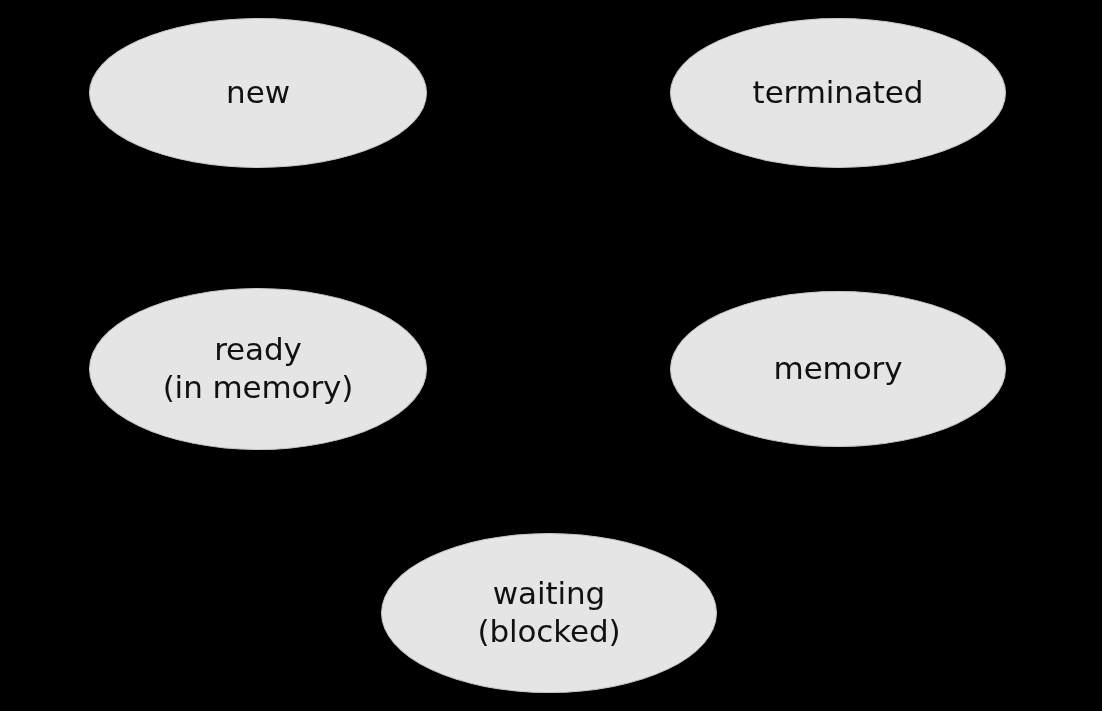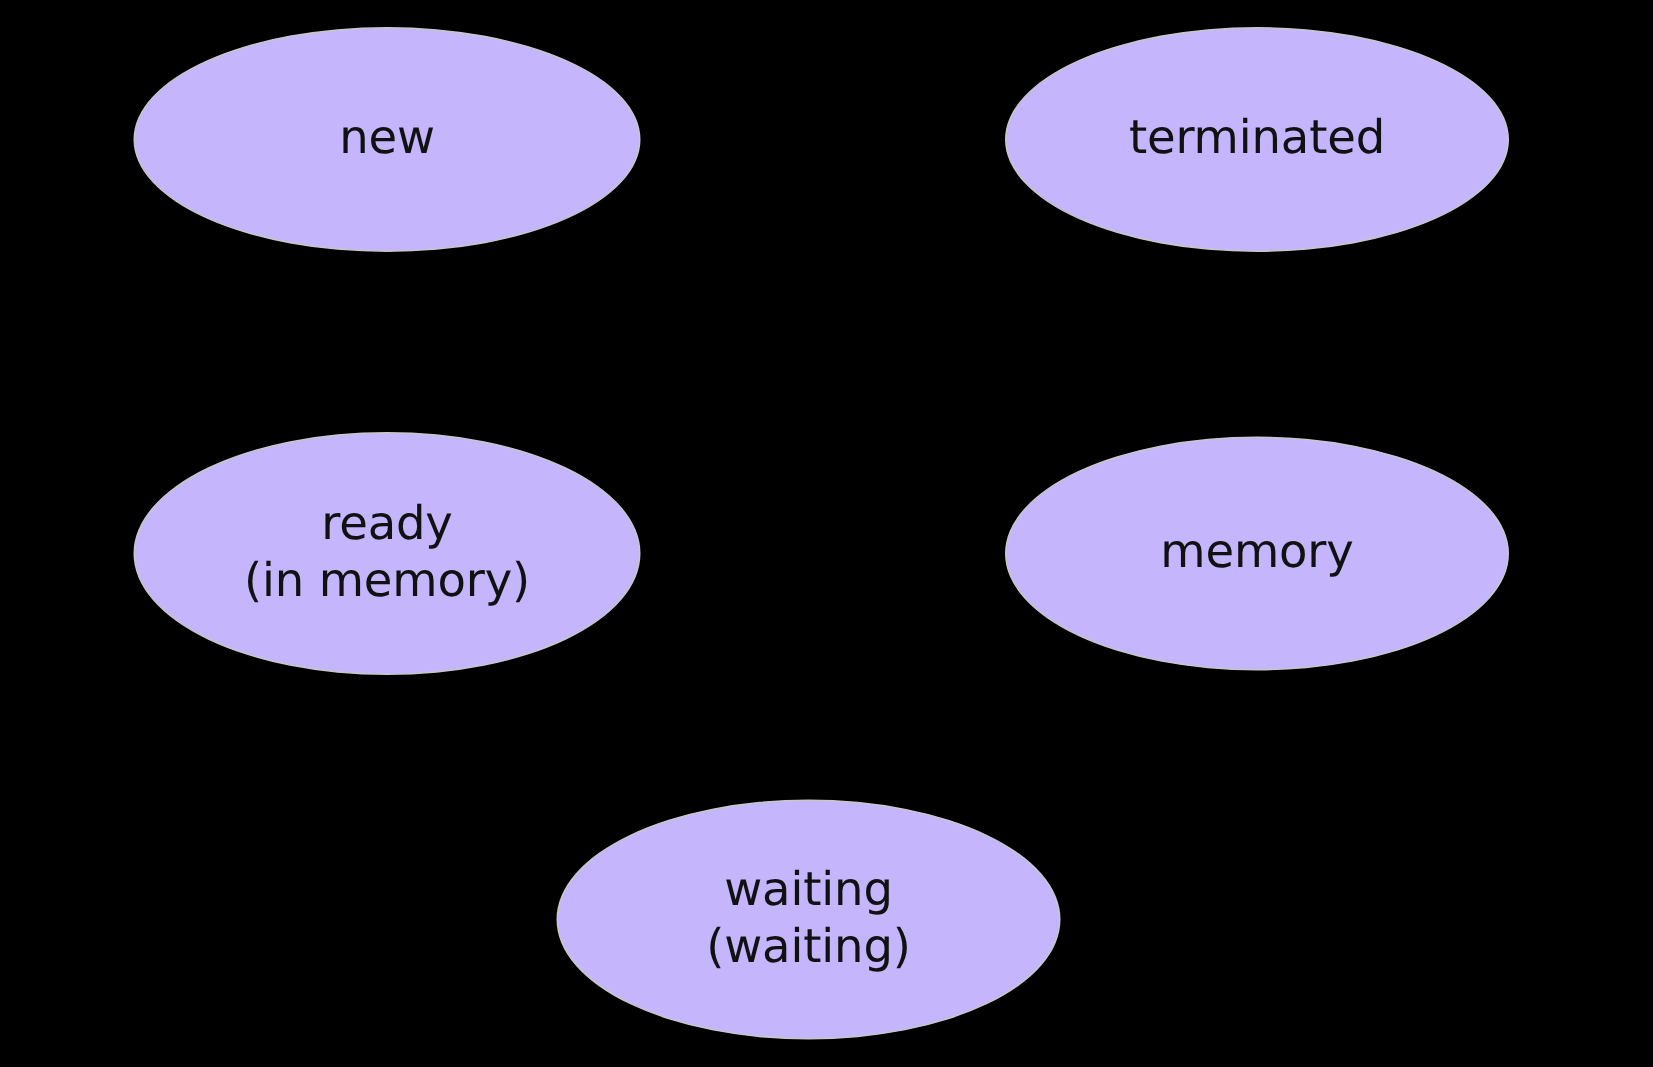--- a/index.html
+++ b/index.html
@@ -16,21 +16,21 @@
   }
   #diagram-canvas {
     position: relative;
     width: 1102px;
     height: 711px;
     background: #000000;
   }
   .state-node {
     position: absolute;
     box-sizing: border-box;
-    background: #c4b5fd;
+    background: #e5e5e5;
     border: 1.5px solid #c8c8c8;
     border-radius: 50%;
     display: flex;
     flex-direction: column;
     align-items: center;
     justify-content: center;
     text-align: center;
     color: #000000;
     line-height: 1.22;
     white-space: pre;
@@ -85,18 +85,18 @@
 
   <div class="state-node" style="left:89px; top:288px; width:338px; height:162px;">
     <span class="state-label">ready</span>
     <span class="state-sublabel">(in memory)</span>
   </div>
 
   <div class="state-node" style="left:670px; top:291px; width:336px; height:156px;">
     <span class="state-label">memory</span>
   </div>
 
-  <div class="state-node" style="left:371px; top:533px; width:336px; height:160px;">
+  <div class="state-node" style="left:381px; top:533px; width:336px; height:160px;">
     <span class="state-label">waiting</span>
-    <span class="state-sublabel">(waiting)</span>
+    <span class="state-sublabel">(blocked)</span>
   </div>
 
 </div>
 
 </body></html>

